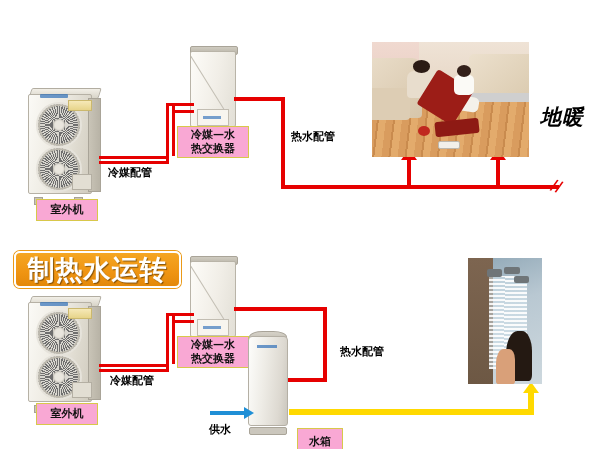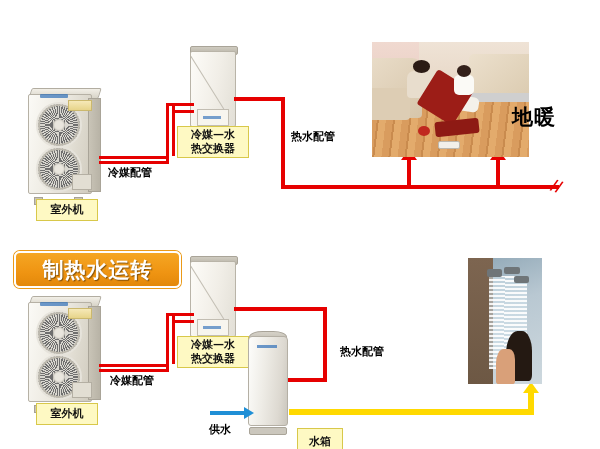--- a/index.html
+++ b/index.html
@@ -26,31 +26,31 @@
   }
   .banner-red{
     left:14px;top:28px;width:163px;height:34px;
     font-size:22px;
     background:linear-gradient(180deg,#d81414 0%,#b50d0d 55%,#9e0a0a 100%);
     border:2px solid #ffffff;
     box-shadow:0 0 0 1px #c01212;
   }
   .banner-orange{
     left:14px;top:251px;width:163px;height:33px;
-    font-size:21px;
+    font-size:27px;
     background:linear-gradient(180deg,#f5a623 0%,#ef9412 60%,#e3880a 100%);
     border:2px solid #ffffff;
     box-shadow:0 0 0 1px #eb9a18;
     border-radius:6px;
   }
 
   
   .ylabel{
     position:absolute;
-    background:#fef9c3;
+    background:#f9a8d4;
     border:1px solid #d8c84a;
     color:#111;
     font-size:11px;
     font-weight:bold;
     display:flex;align-items:center;justify-content:center;
     text-align:center;
     line-height:1.25;
     white-space:nowrap;
     box-sizing:border-box;
   }
@@ -309,21 +309,21 @@
       <div class="lr-mom-head"></div>
       <div class="lr-scarf"></div>
       <div class="lr-scarf2"></div>
       <div class="lr-kid-body"></div>
       <div class="lr-kid-head"></div>
       <div class="lr-ball"></div>
       <div class="lr-remote"></div>
     </div>
   </div>
 
-  <div class="biglabel" style="left:512px;top:103px;">地暖</div>
+  <div class="biglabel" style="left:540px;top:103px;font-style:italic;">地暖</div>
 
   <div class="banner banner-orange">制热水运转</div>
 
   <div class="outdoor" style="left:28px;top:296px;width:72px;height:112px;">
     <div class="od-top"></div>
     <div class="od-body"></div>
     <div class="od-side"></div>
     <div class="od-fan f1"></div>
     <div class="od-fan f2"></div>
     <div class="od-logo"></div>

